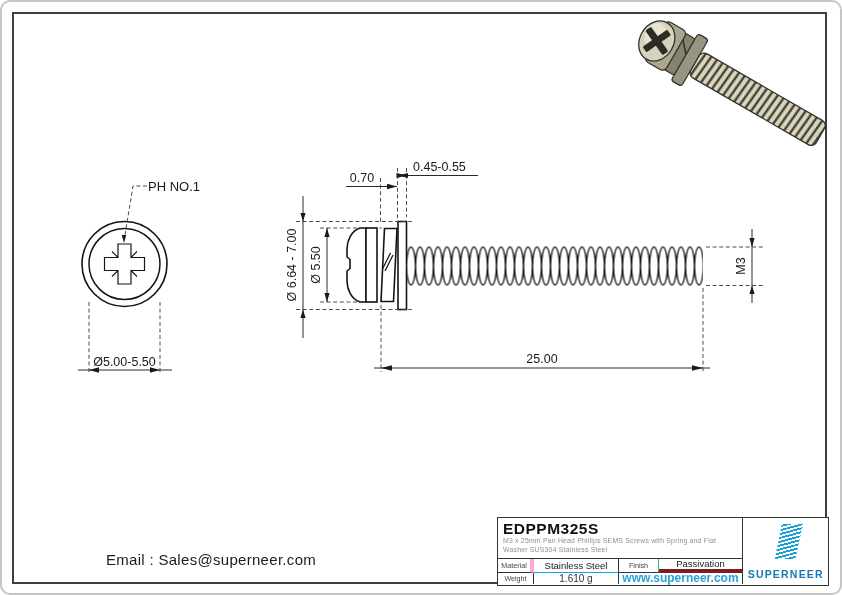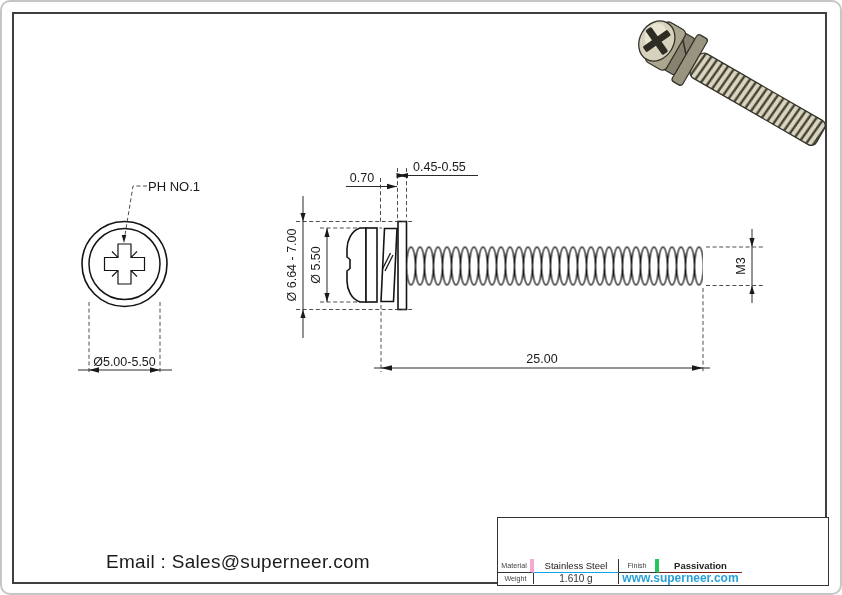--- a/index.html
+++ b/index.html
@@ -20,33 +20,33 @@
     grid-template-rows:40.5px 14px 11.5px;background:#fff;}
   .tb{display:flex;align-items:center;justify-content:center;box-sizing:border-box;color:#222;}
   .pn-cell{grid-column:1/5;grid-row:1;border-bottom:1px solid #333;padding:2px 0 0 5px;box-sizing:border-box;}
   .pn{font-size:15.5px;font-weight:bold;letter-spacing:0.5px;color:#111;line-height:17px;}
   .desc{font-size:6.9px;color:#8f8f8f;line-height:8.6px;letter-spacing:0.2px;}
   .lab{font-size:7.2px;color:#444;}
   .val{font-size:9.5px;color:#222;}
   .sval{font-size:10px;color:#333;}
   .c-material{grid-column:1;grid-row:2;border-right:4px solid #f9a8d4;border-bottom:1px solid #333;}
   .c-matval{grid-column:2;grid-row:2;border-right:1px solid #333;border-bottom:1px solid #0ea5e9;}
-  .c-finish{grid-column:3;grid-row:2;border-right:4px solid #22c55e;border-bottom:1px solid #333;}
-  .c-finval{grid-column:4;grid-row:2;border-bottom:1px solid #7f1d1d;font-weight:bold;}
+  .c-finish{grid-column:3;grid-row:2;border-right:1px solid #22c55e;border-bottom:1px solid #333;}
+  .c-finval{grid-column:4;grid-row:2;border-bottom:4px solid #7f1d1d;}
   .c-weight{grid-column:1;grid-row:3;border-right:1px solid #333;}
   .c-wval{grid-column:2;grid-row:3;border-right:1px solid #333;}
   .c-web{grid-column:3/5;grid-row:3;}
   .web{font-size:12px;font-weight:bold;color:#2aa0d8;}
   .logo-cell{grid-column:5;grid-row:1/4;border-left:1px solid #333;position:relative;}
   .logo-mark{position:absolute;left:28px;top:6px;width:32px;height:35px;
     background:repeating-linear-gradient(165deg,#1b9fd9 0 1.9px,#ffffff 1.9px 3.7px);
     clip-path:polygon(34% 0%,100% 0%,76% 100%,12% 100%);}
   .brand{position:absolute;left:0;right:0;bottom:4px;text-align:center;font-size:10.5px;font-weight:bold;
     letter-spacing:1.2px;color:#1779b5;}
-  .email{position:absolute;left:106px;top:551px;font-size:19px;color:#1c1c1c;letter-spacing:0.3px;}
+  .email{position:absolute;left:106px;top:551px;font-size:15px;color:#1c1c1c;letter-spacing:0.3px;}
 </style>
 </head>
 <body>
 
 <div class="sheet"></div>
 <div class="frame"></div>
 
 <svg style="left:600px;top:10px;" width="229" height="150" viewBox="600 10 229 150">
   <defs>
     <pattern id="thr3d" patternUnits="userSpaceOnUse" x="700" y="30" width="6.4" height="28">
@@ -148,22 +148,31 @@
     <line class="dash" x1="706" y1="247" x2="763" y2="247"></line>
     <line class="dash" x1="706" y1="285.5" x2="763" y2="285.5"></line>
     <line class="dimline" x1="752" y1="229" x2="752" y2="303"></line>
     <polygon class="arr" points="752,247 749.4,238 754.6,238"></polygon>
     <polygon class="arr" points="752,285.5 749.4,294 754.6,294"></polygon>
     <text transform="rotate(-90 745 266)" x="745" y="266" text-anchor="middle" class="dim-t">M3</text>
   </g>
 </svg>
 
 <div class="tblock">
+  <div class="pn-cell">
+    <div class="pn">EDPPM325S</div>
+    <div class="desc">M3 x 25mm Pan Head Phillips SEMS Screws with Spring and Flat</div>
+    <div class="desc">Washer SUS304 Stainless Steel</div>
+  </div>
   <div class="tb lab c-material">Material</div>
   <div class="tb val c-matval">Stainless Steel</div>
   <div class="tb lab c-finish">Finish</div>
   <div class="tb val c-finval">Passivation</div>
   <div class="tb lab c-weight">Weight</div>
   <div class="tb sval c-wval">1.610 g</div>
   <div class="tb web c-web">www.superneer.com</div>
+  <div class="logo-cell">
+    <div class="logo-mark"></div>
+    <div class="brand">SUPERNEER</div>
+  </div>
 </div>
 
 <div class="email">Email : Sales@superneer.com</div>
 
 </body></html>

